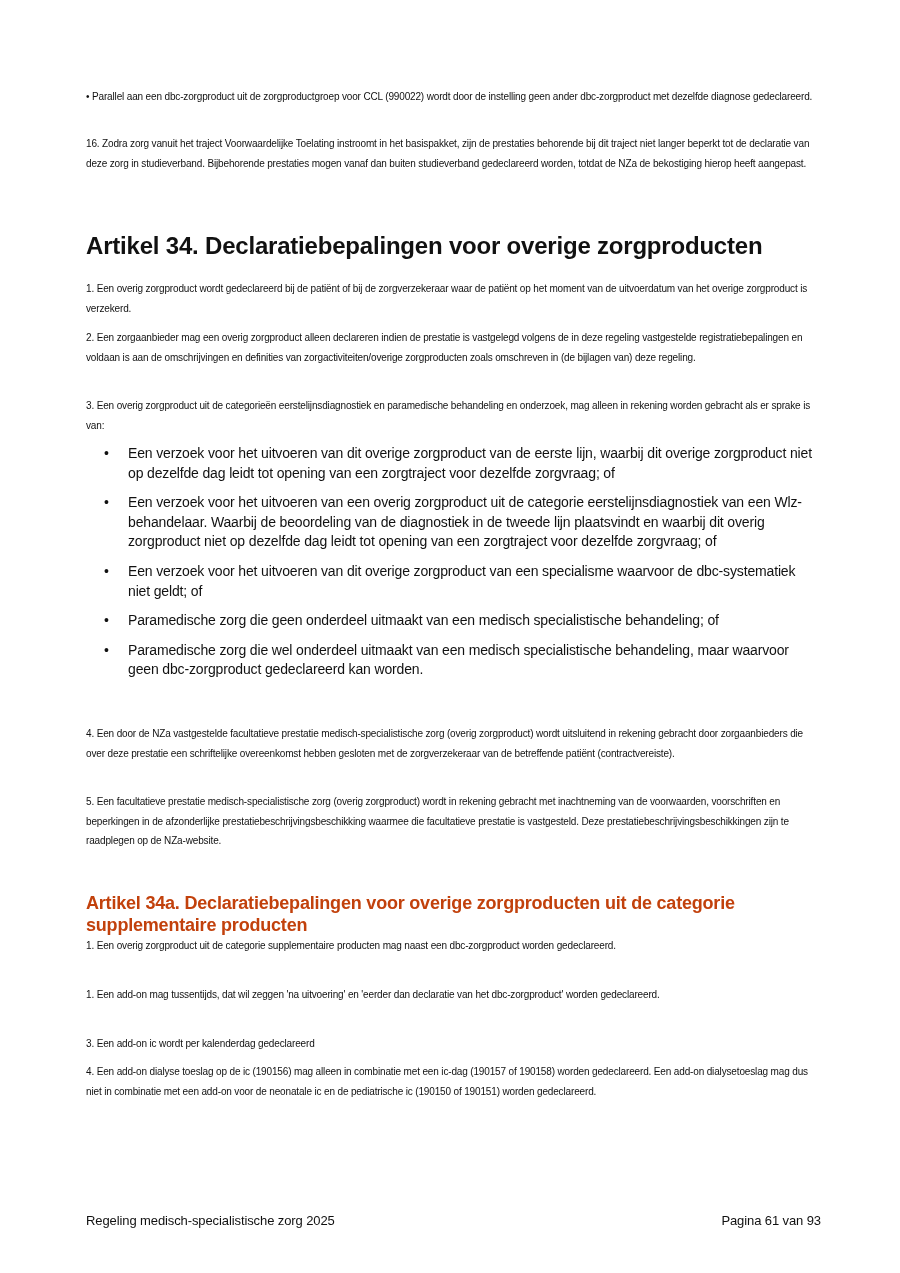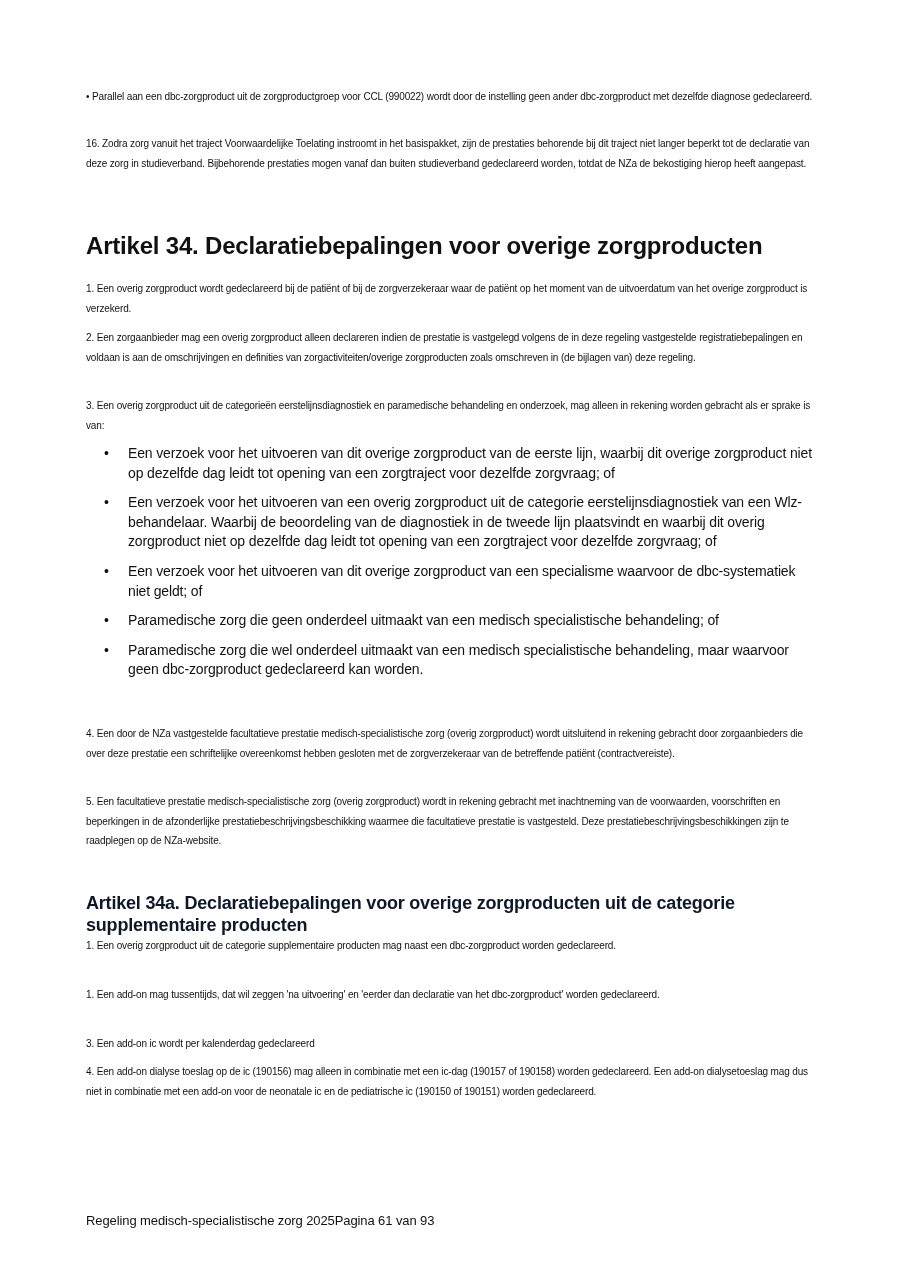--- a/index.html
+++ b/index.html
@@ -10,27 +10,27 @@
   .page { position: absolute; left: 86px; top: 0; width: 735px; }
   .p {
     font-size: 10px; line-height: 19.6px; margin: 0; letter-spacing: -0.15px;
   }
   .h1 {
     font-size: 24px; line-height: 30px; font-weight: bold; margin: 0;
     letter-spacing: -0.2px; color: #111;
   }
   .h2 {
     font-size: 18px; line-height: 22px; font-weight: bold; margin: 0;
-    letter-spacing: -0.2px; color: #0f172a;
+    letter-spacing: -0.2px; color: #c2410c;
   }
   ul.bullets { list-style: none; margin: 0; padding: 0; }
   ul.bullets li { position: relative; padding-left: 42px; font-size: 14px; line-height: 19.6px; letter-spacing: -0.15px; }
   ul.bullets li .dot { position: absolute; left: 18px; top: 0; }
   .abs { position: absolute; left: 0; width: 735px; }
-  .footer { position: absolute; top: 1213px; left: 86px; width: 735px; font-size: 13px; display: flex; justify-content: flex-start; letter-spacing: -0.1px; }
+  .footer { position: absolute; top: 1213px; left: 86px; width: 735px; font-size: 13px; display: flex; justify-content: space-between; letter-spacing: -0.1px; }
 </style>
 </head>
 <body>
 
 <div class="page">
 
   <p class="p abs" style="top:87px">• Parallel aan een dbc-zorgproduct uit de zorgproductgroep voor CCL (990022) wordt door de instelling geen ander dbc-zorgproduct met dezelfde diagnose gedeclareerd.</p>
   <p class="p abs" style="top:134px">16. Zodra zorg vanuit het traject Voorwaardelijke Toelating instroomt in het basispakket, zijn de prestaties behorende bij dit traject niet langer beperkt tot de declaratie van deze zorg in studieverband. Bijbehorende prestaties mogen vanaf dan buiten studieverband gedeclareerd worden, totdat de NZa de bekostiging hierop heeft aangepast.</p>
 
   <h1 class="h1 abs" style="top:231px">Artikel 34. Declaratiebepalingen voor overige zorgproducten</h1>

